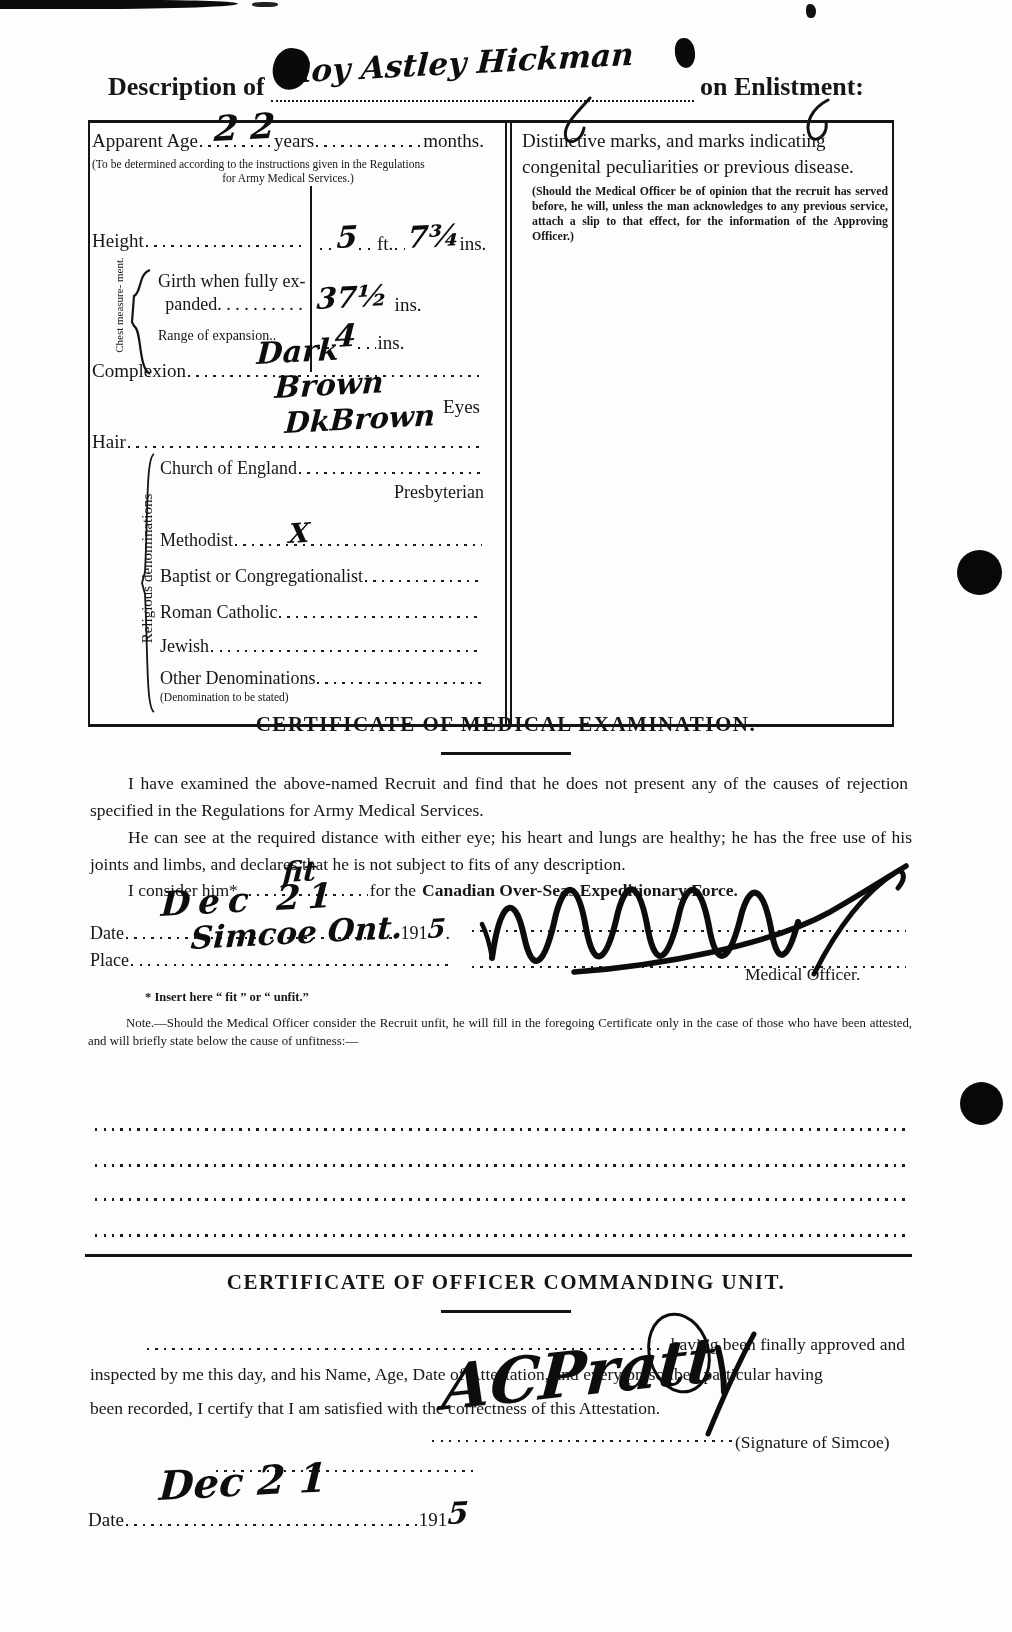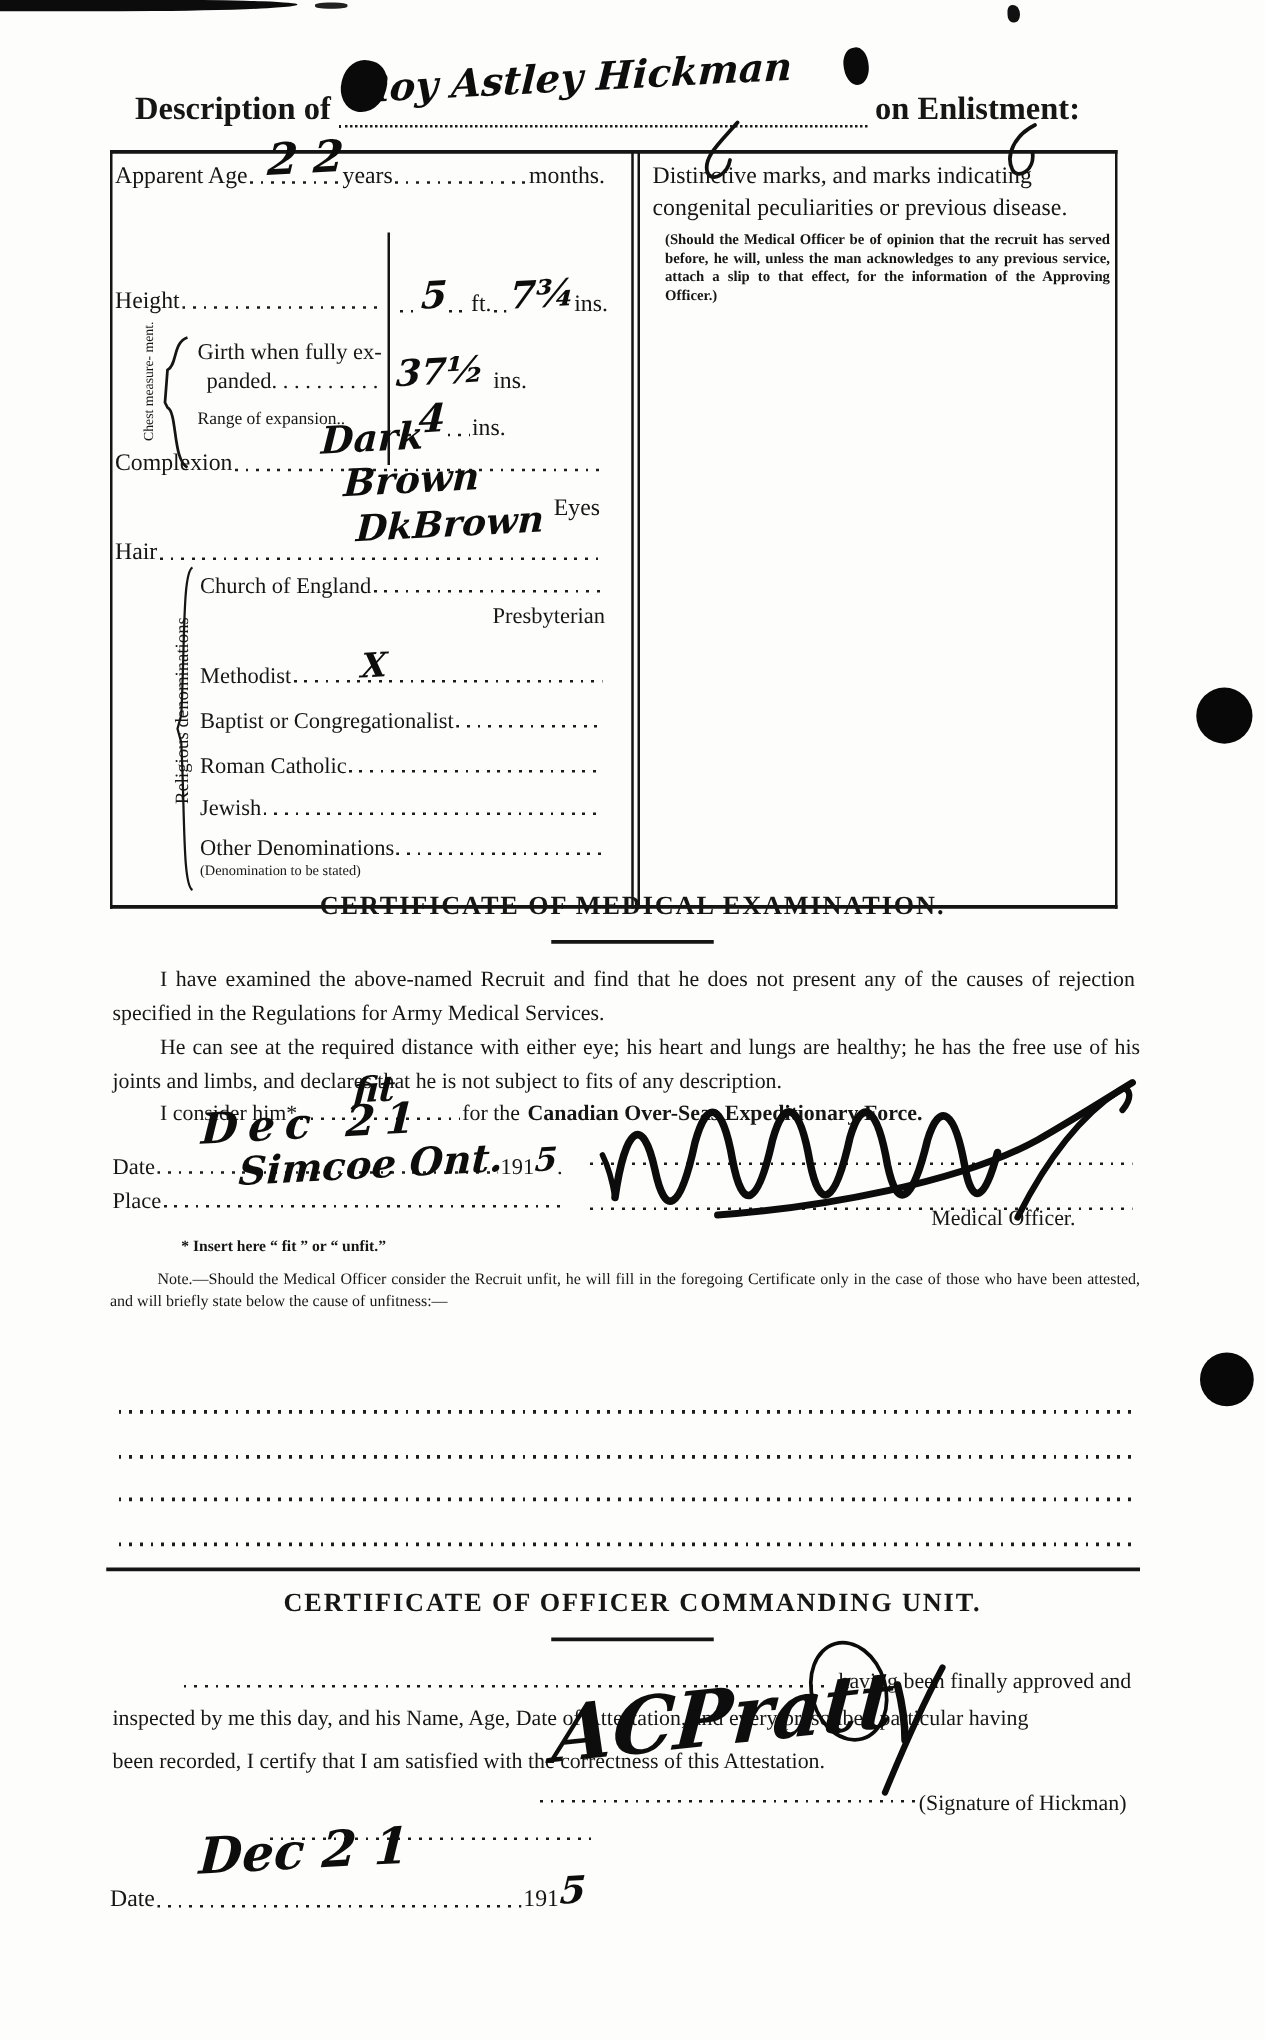--- a/index.html
+++ b/index.html
@@ -69,20 +69,24 @@
     </svg>
 
     <div class="abs row" style="top:10px;left:4px;width:392px;">
       <span class="lbl">Apparent  Age</span>
       <span class="dots" style="width:72px;"></span>
       <span class="lbl">years</span>
       <span class="dots grow"></span>
       <span class="lbl">months.</span>
     </div>
     <span class="hw abs" style="left:125px;top:-12px;font-size:35px;">2 2</span>
+    <div class="abs sm" style="top:37px;left:4px;width:392px;">
+      <div>(To be determined according to the  instructions given in  the Regulations</div>
+      <div style="text-align:center;">for Army Medical Services.)</div>
+    </div>
 
     <div class="abs vline" style="left:222px;top:66px;height:186px;"></div>
 
     <div class="abs row" style="top:110px;left:4px;width:214px;">
       <span class="lbl">Height</span>
       <span class="dots grow"></span>
     </div>
     <div class="abs row" style="top:100px;left:230px;width:176px;">
       <span class="dots" style="width:14px;"></span>
       <span class="hw" style="font-size:30px;">5</span>
@@ -232,21 +236,21 @@
   <div class="abs" style="top:1364px;left:90px;width:822px;font-size:17.5px;">inspected by me this day, and his Name, Age, Date of Attestation, and every prescribed particular having</div>
   <div class="abs" style="top:1398px;left:90px;width:700px;font-size:17.5px;">been recorded, I certify that I am satisfied with the correctness of this Attestation.</div>
 
   <div class="abs dots" style="top:1440px;left:432px;width:300px;"></div>
   <span class="hw abs" style="left:440px;top:1352px;font-size:62px;transform:rotate(-6deg) skewX(-10deg);">ACPratt</span>
   <div class="abs" style="left:648px;top:1312px;width:56px;height:76px;border:3.5px solid #0c0c0c;border-radius:50%;transform:rotate(-16deg);"></div>
   <svg class="abs" style="left:700px;top:1330px;" width="60" height="110" viewBox="0 0 60 110">
     <path d="M8,104 C22,70 38,34 54,4" fill="none" stroke="#0c0c0c" stroke-width="5" stroke-linecap="round"></path>
     <path d="M18,18 C22,34 24,48 24,62" fill="none" stroke="#0c0c0c" stroke-width="6" stroke-linecap="round"></path>
   </svg>
-  <div class="abs" style="top:1432px;left:735px;font-size:17.5px;">(Signature of Hickman)</div>
+  <div class="abs" style="top:1432px;left:735px;font-size:17.5px;">(Signature of Simcoe)</div>
   <div class="abs dots" style="top:1470px;left:216px;width:262px;"></div>
 
   <div class="abs row" style="top:1496px;left:88px;width:380px;">
     <span style="font-size:19px;">Date</span>
     <span class="dots grow"></span>
     <span style="font-size:19px;">191</span>
     <span class="hw" style="font-size:30px;">5</span>
   </div>
   <span class="hw abs" style="left:158px;top:1462px;font-size:40px;">Dec   2 1</span>
 

